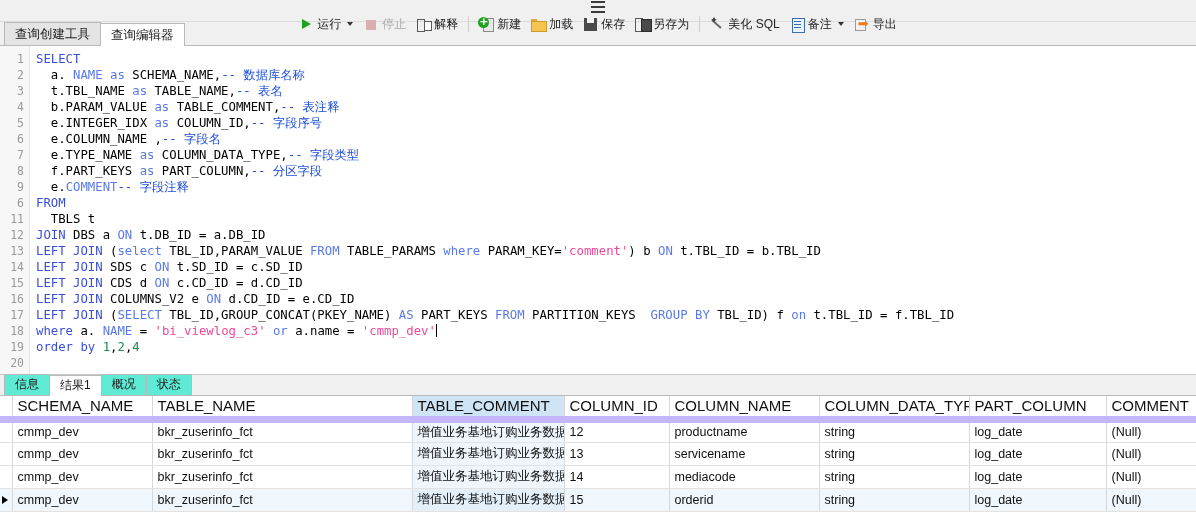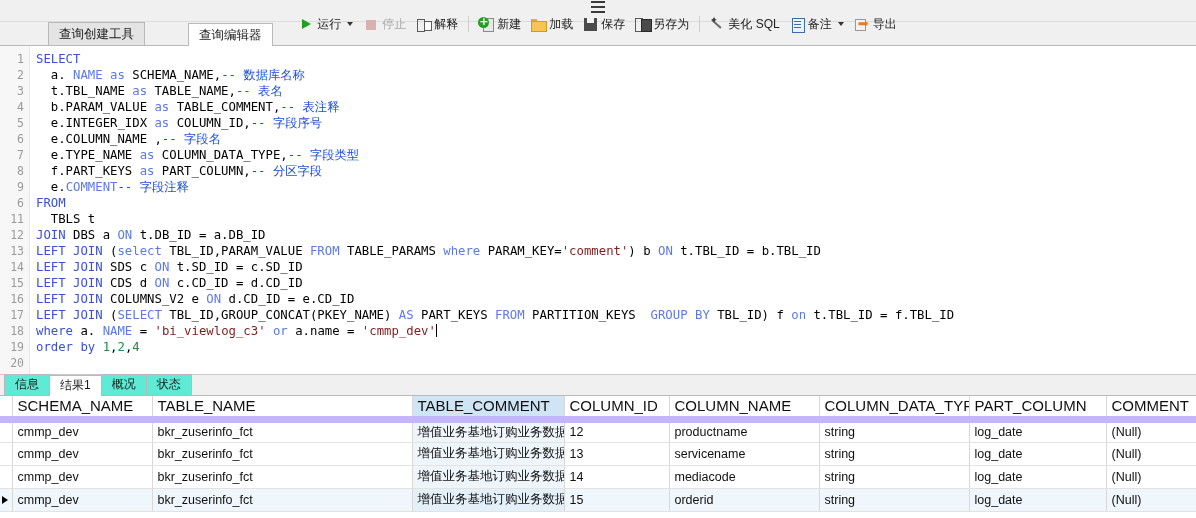--- a/index.html
+++ b/index.html
@@ -166,21 +166,20 @@
     padding: 3px 10px 4px 10px;
     height: 23px;
     line-height: 16px;
     border: 1px solid #b9b9b9;
     border-bottom: none;
     background: #e4e4e4;
     color: #1a1a1a;
     margin-right: -1px;
     cursor: default;
     white-space: nowrap;
-    margin-left: 44px;
   }
   .tab.active {
     background: #ffffff;
     position: relative;
     z-index: 2;
     margin-bottom: -1px;
     padding-bottom: 5px;
   }
 
   
@@ -210,21 +209,21 @@
     padding-left: 6px;
     font-family: "DejaVu Sans Mono", monospace;
     font-size: 12.3px;
     color: #000000;
     white-space: pre;
     overflow: hidden;
   }
   .code div { height: 16px; line-height: 16px; }
   .kw  { color: #3a4fd8; }
   .kw2 { color: #5b79e8; }
-  .str { color: #7f1d1d; }
+  .str { color: #ec4899; }
   .cmt { color: #1d4ed8; }
   .num { color: #1f8a4c; }
   .caret-bar {
     display: inline-block;
     width: 1px; height: 13px;
     background: #000;
     vertical-align: -2px;
   }
 
   

